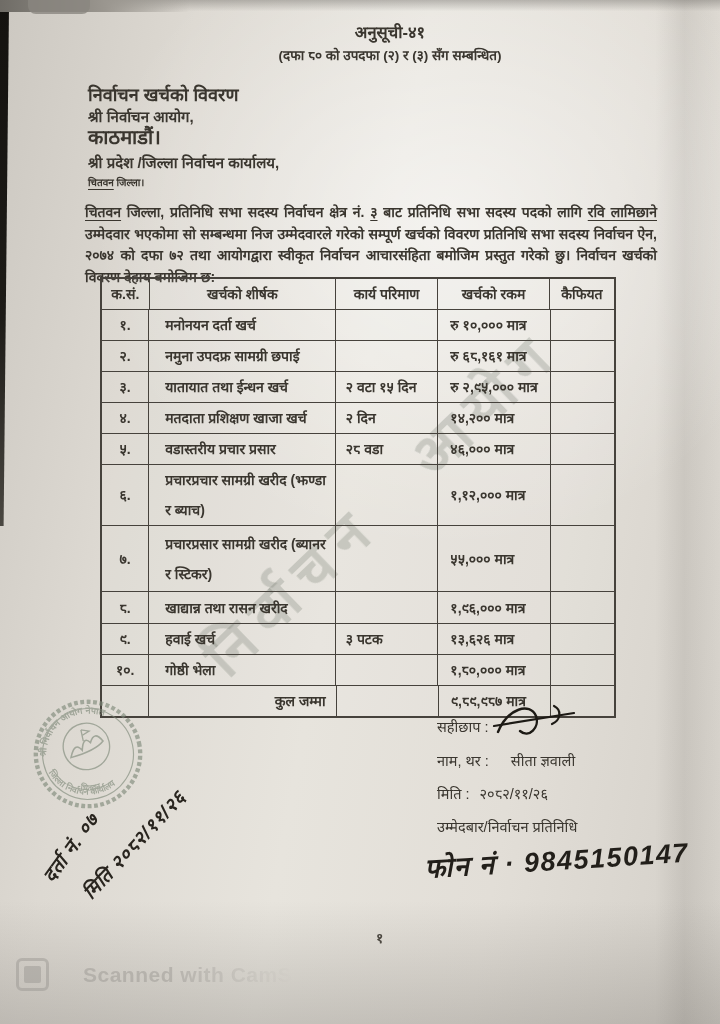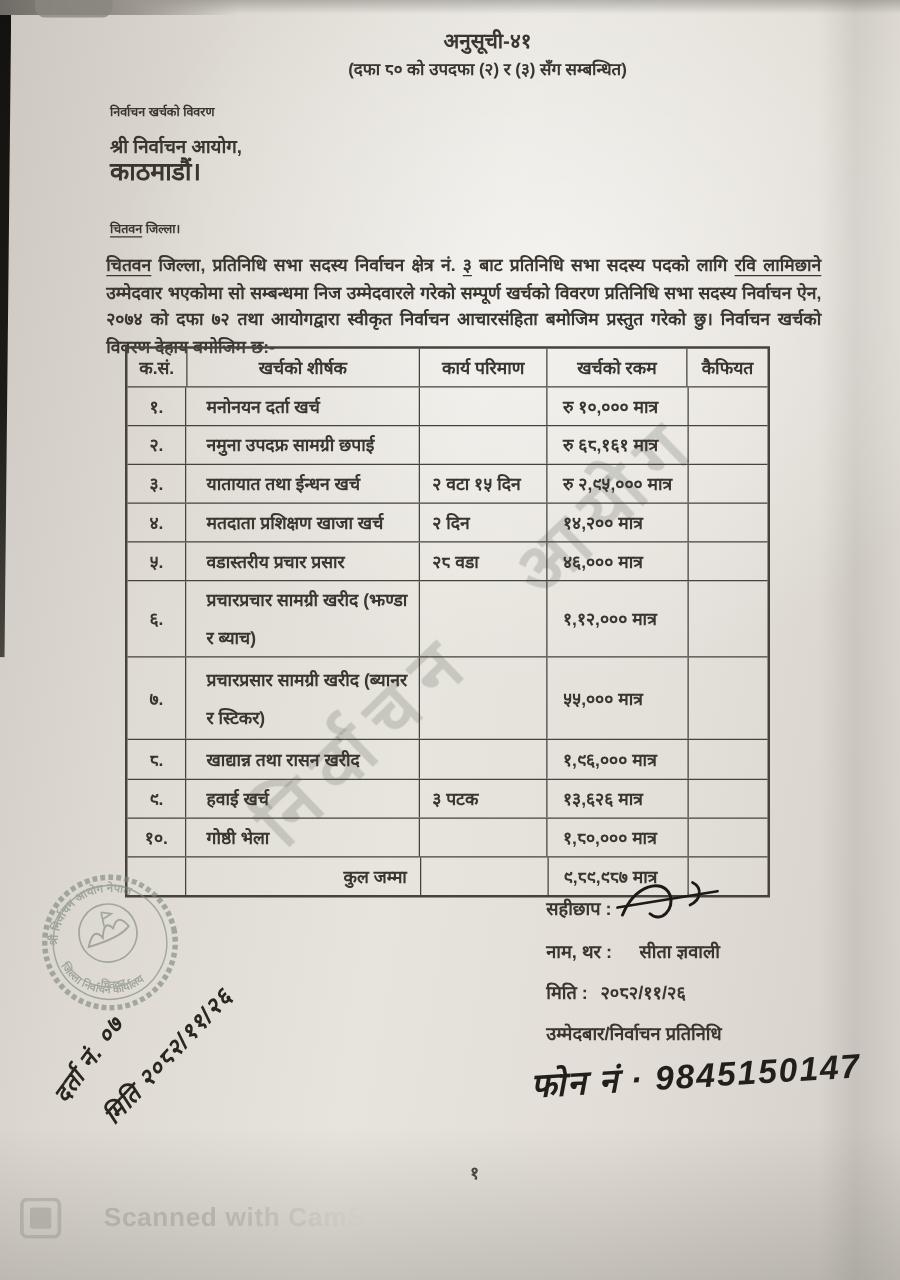--- a/index.html
+++ b/index.html
@@ -85,21 +85,21 @@
   .hand{color:#29251f;font-weight:600;font-style:italic;}
   #note-regno{position:absolute;left:16px;top:806px;width:150px;font-size:19px;transform:rotate(-54deg);letter-spacing:1px;}
   #note-date{position:absolute;left:52px;top:804px;width:215px;font-size:19px;transform:rotate(-47deg);letter-spacing:1px;}
   #phone-line{
     position:absolute;left:424px;top:840px;width:296px;
     font-size:27px;letter-spacing:1.5px;transform:rotate(-3.5deg);
     font-style:italic;color:#221f1a;font-weight:700;white-space:nowrap;
   }
 
   
-  .sigline{position:absolute;left:437px;font-size:14.5px;color:#3a362f;font-weight:700;white-space:nowrap;}
+  .sigline{position:absolute;left:437px;font-size:14.5px;color:#3a362f;font-weight:400;white-space:nowrap;}
   #sig-squiggle{position:absolute;left:492px;top:700px;}
 
   
   #page-number{position:absolute;left:376px;top:928px;font-size:14px;color:#4a463f;font-weight:600;}
   #camscanner{
     position:absolute;left:16px;top:958px;display:flex;align-items:center;gap:10px;
     opacity:.45;
     -webkit-mask-image:linear-gradient(90deg,#000 45%,transparent 80%);
             mask-image:linear-gradient(90deg,#000 45%,transparent 80%);
   }
@@ -114,23 +114,24 @@
   <div id="paper"></div>
   <div class="edge-left"></div>
   <div class="edge-top"></div>
   <div class="corner-blob"></div>
 
   <div id="big-stamp-watermark">निर्वाचन आयोग</div>
 
   <div class="txt center-band b" style="top:20px;font-size:16.5px;">अनुसूची-४१</div>
   <div class="txt center-band sb" style="top:46px;font-size:13.5px;">(दफा ८० को उपदफा (२) र (३) सँग सम्बन्धित)</div>
 
-  <div class="txt sb" style="left:88px;top:82px;font-size:10px;">निर्वाचन खर्चको विवरण</div>
+  <div class="txt sb" style="left:88px;top:82px;font-size:18px;">निर्वाचन खर्चको विवरण</div>
   <div class="txt sb" style="left:88px;top:106px;font-size:15px;">श्री निर्वाचन आयोग,</div>
   <div class="txt sb" style="left:88px;top:123px;font-size:20px;">काठमाडौं।</div>
+  <div class="txt sb" style="left:88px;top:152px;font-size:15px;">श्री प्रदेश /जिल्ला निर्वाचन कार्यालय,</div>
   <div class="txt sb" style="left:88px;top:175px;font-size:10px;"><span class="u">चितवन</span><span> जिल्ला।</span></div>
 
   <div id="para"><span class="u">चितवन</span><span> जिल्ला, प्रतिनिधि सभा सदस्य निर्वाचन क्षेत्र नं. </span><span class="u">३</span><span> बाट प्रतिनिधि सभा सदस्य पदको लागि </span><span class="u">रवि लामिछाने</span><span> उम्मेदवार भएकोमा सो सम्बन्धमा निज उम्मेदवारले गरेको सम्पूर्ण खर्चको विवरण प्रतिनिधि सभा सदस्य निर्वाचन ऐन, २०७४ को दफा ७२ तथा आयोगद्वारा स्वीकृत निर्वाचन आचारसंहिता बमोजिम प्रस्तुत गरेको छु। निर्वाचन खर्चको विवरण देहाय बमोजिम छ:-</span></div>
 
   <div id="expense-table">
       <div class="trow thead" style="min-height: 26px;">
         <div class="tcell c0">क.सं.</div>
         <div class="tcell c1">खर्चको शीर्षक</div>
         <div class="tcell c2">कार्य परिमाण</div>
         <div class="tcell c3">खर्चको रकम</div>

